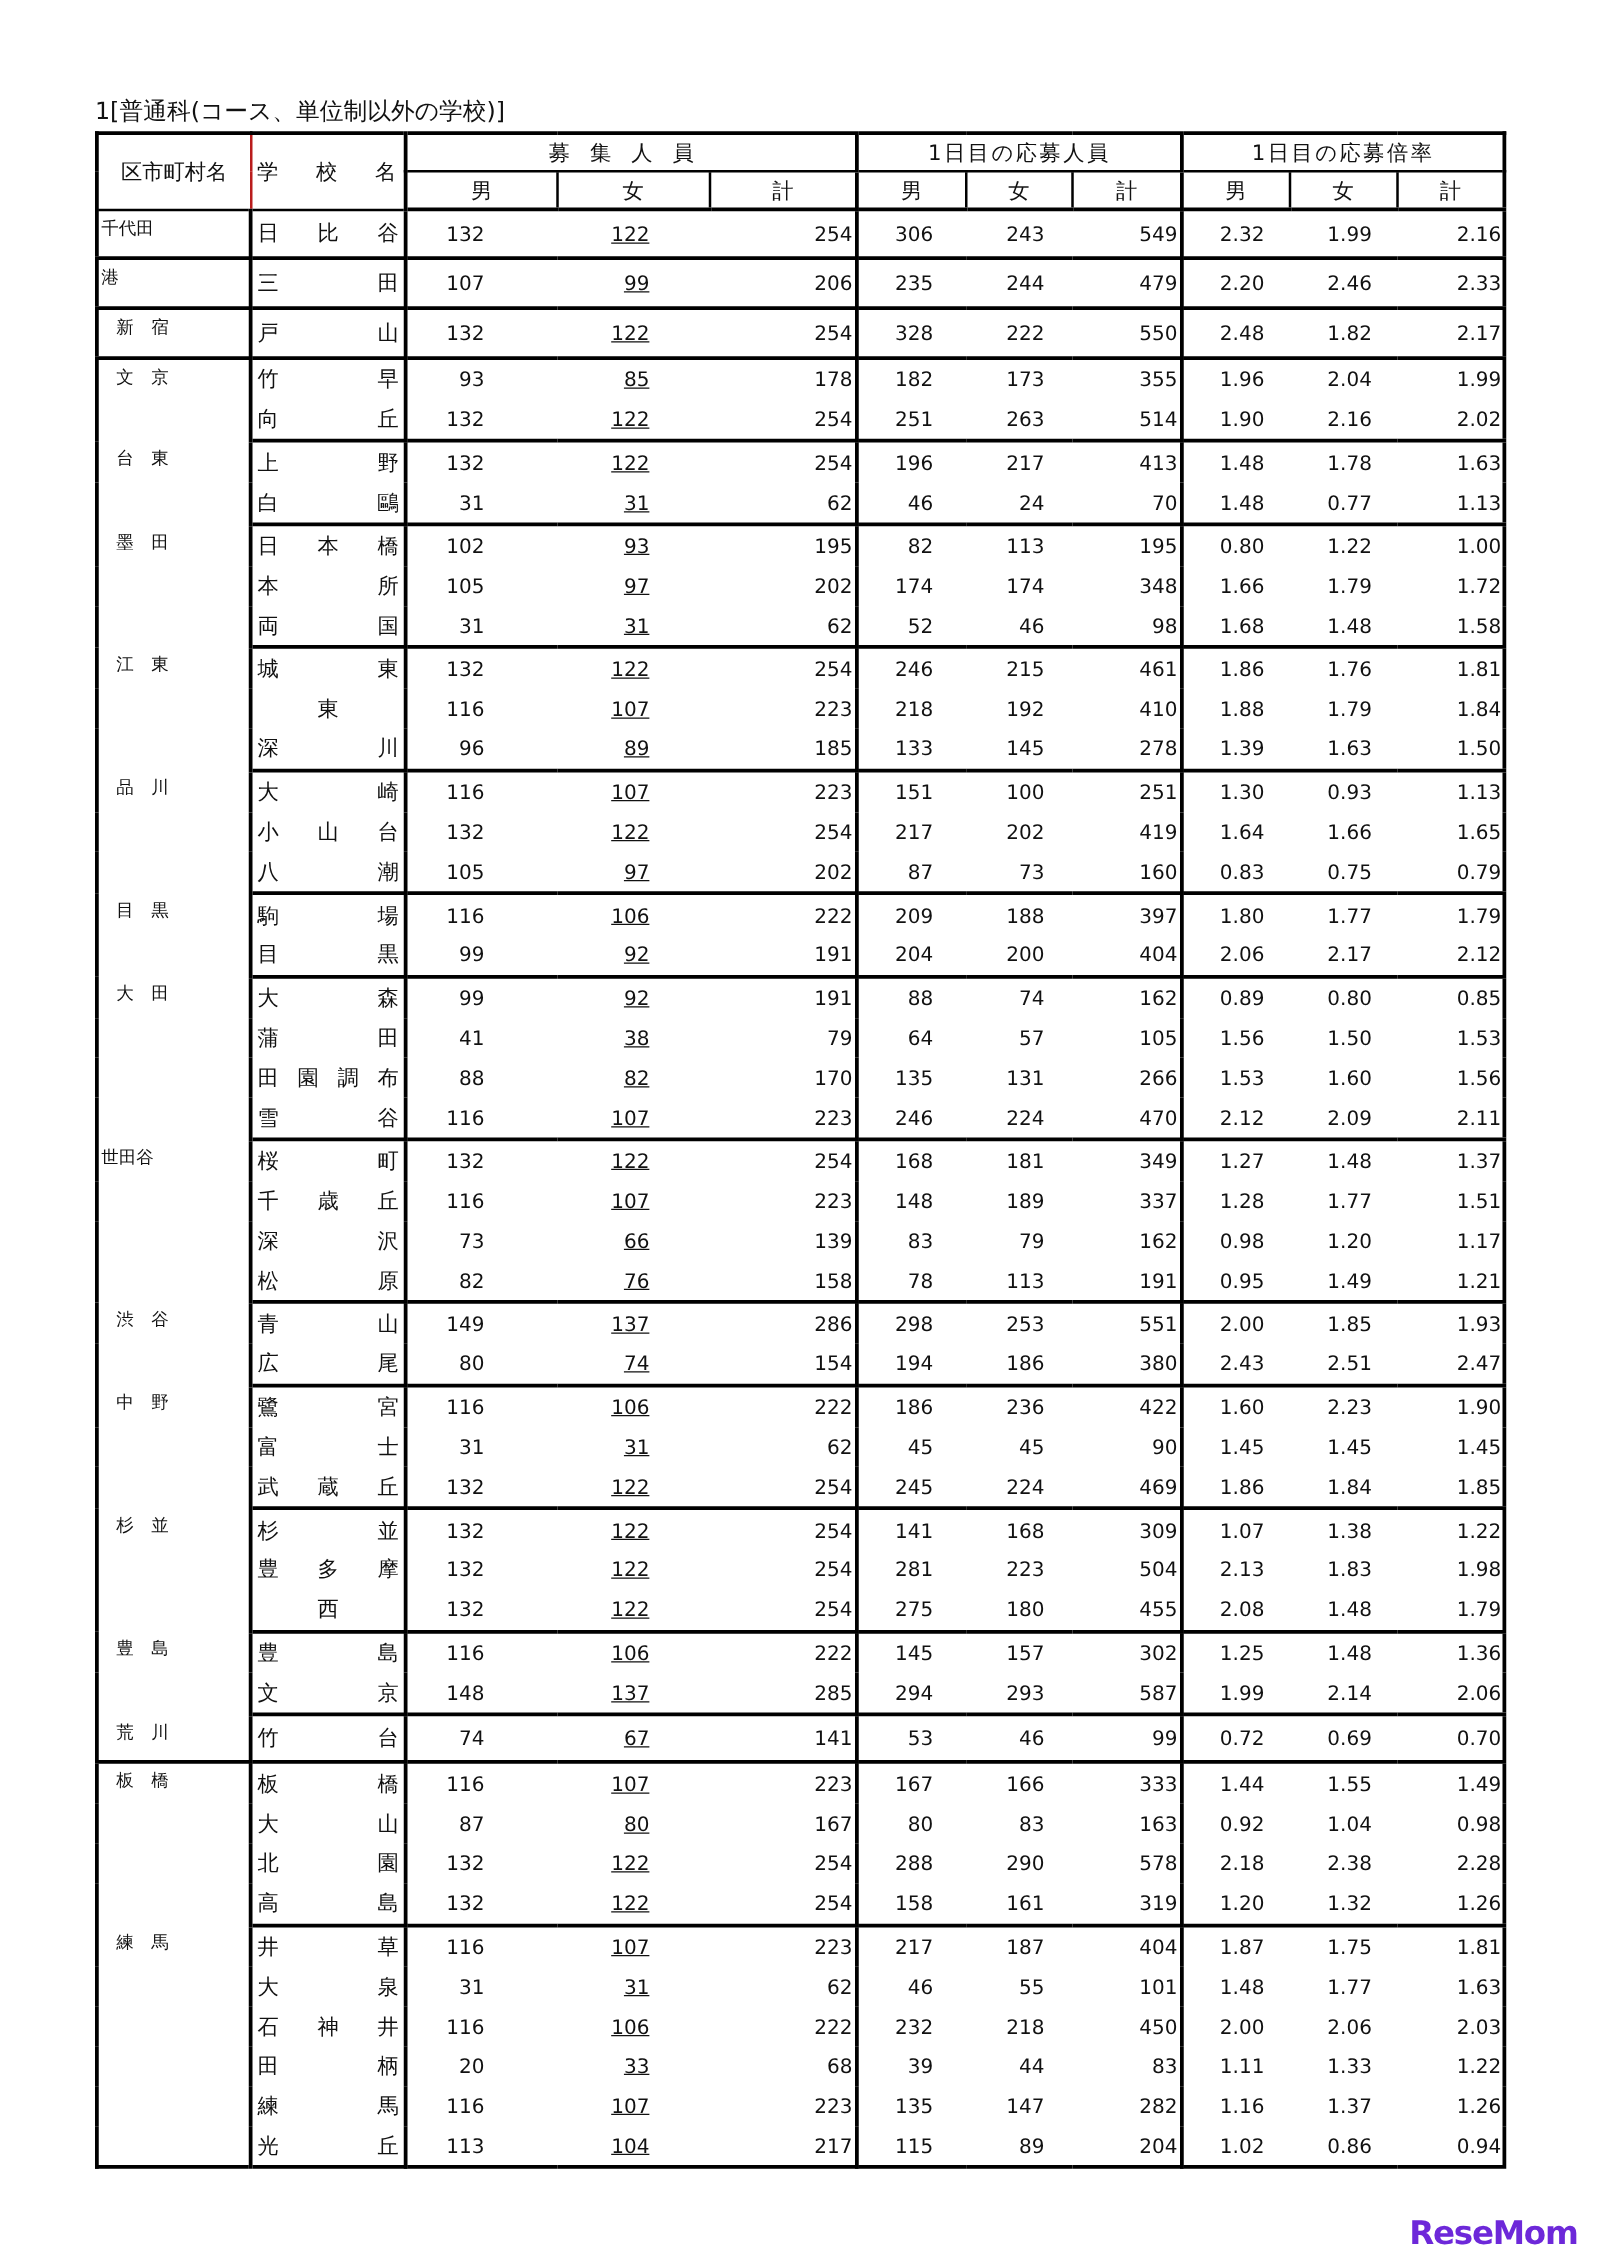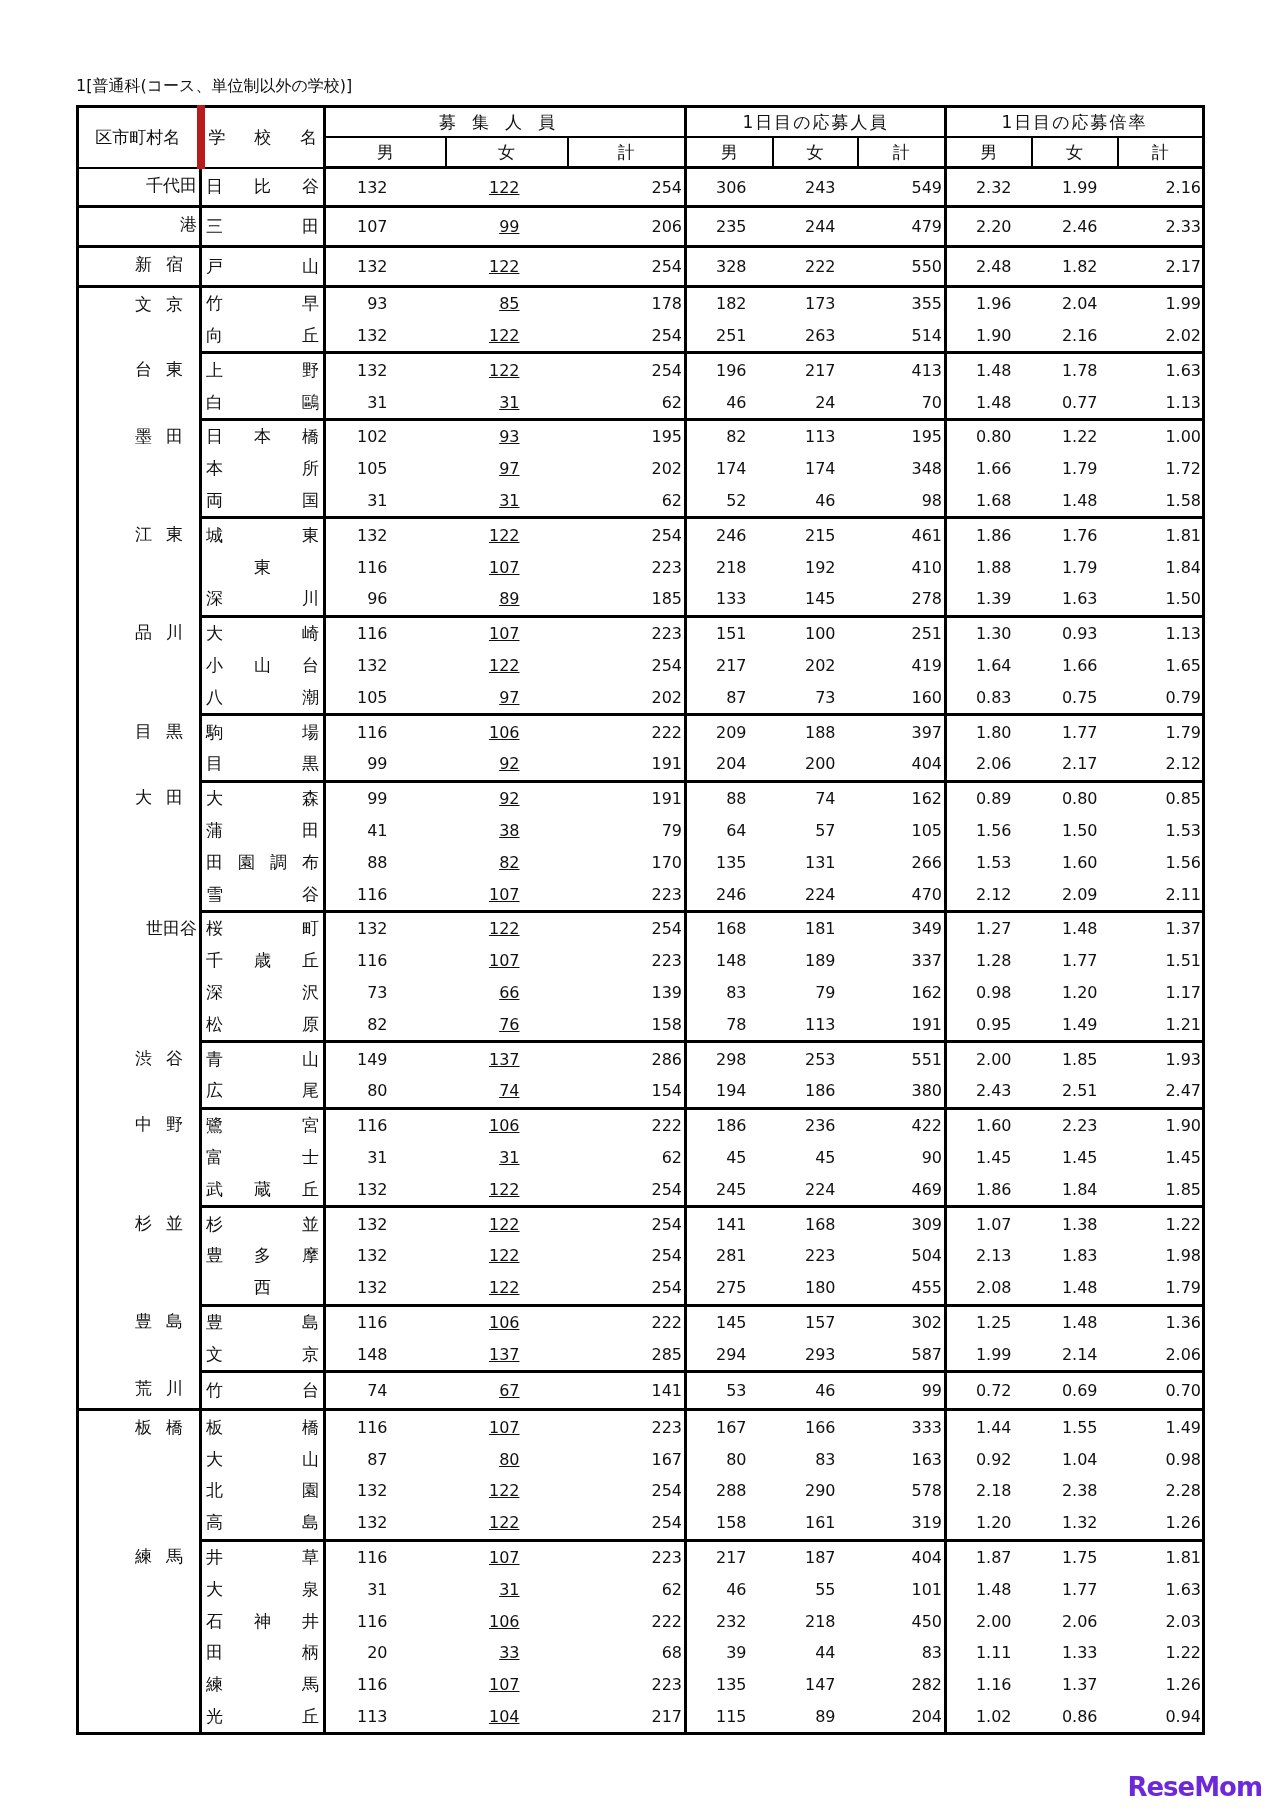--- a/index.html
+++ b/index.html
@@ -1,38 +1,38 @@
 <!DOCTYPE html>
 <html><head>
 <meta charset="utf-8">
 <style>
   html, body { margin:0; padding:0; background:#ffffff; }
   body { width:1280px; height:1814px; position:relative; font-family:"DejaVu Sans","Liberation Sans",sans-serif; color:#111; overflow:hidden; }
-  .title { position:absolute; left:76px; top:76px; font-size:16px; letter-spacing:0px; white-space:nowrap; }
+  .title { position:absolute; left:76px; top:76px; font-size:19px; letter-spacing:0px; white-space:nowrap; }
   table.t { position:absolute; left:76px; top:105px; width:1126px; border-collapse:collapse; table-layout:fixed; border:3px solid #000; }
   table.t col.c-ward { width:123px; }
   table.t col.c-school { width:124px; }
   table.t col.c-n1 { width:121px; }
   table.t col.c-n2 { width:122px; }
   table.t col.c-n3 { width:118px; }
   table.t col.c-a1 { width:87px; }
   table.t col.c-a2 { width:85px; }
   table.t col.c-a3 { width:88px; }
   table.t col.c-r1 { width:86px; }
   table.t col.c-r2 { width:86px; }
   table.t col.c-r3 { width:86px; }
   th { font-weight:normal; font-size:17px; border:2px solid #000; height:28px; padding:0; text-align:center; }
-  th.hd-ward { border-right:8px solid #b91c1c; }
+  th.hd-ward { border-right:2px solid #b91c1c; }
   th.hd-school { border-right:3px solid #000; text-align:justify; text-align-last:justify; padding:0 6px 0 4px; }
   th.grp { letter-spacing:2px; }
   th.grp-sp { letter-spacing:16px; }
   th.bsep { border-right:3px solid #000; }
   tr.hdr2 th { border-bottom:3px solid #000; }
   td { font-size:16px; height:31.8px; padding:0 2px; white-space:nowrap; }
-  td.ward { text-align:right; vertical-align:top; padding-top:5px; border-right:3px solid #000; font-size:17px; }
+  td.ward { text-align:left; vertical-align:top; padding-top:5px; border-right:3px solid #000; font-size:14px; }
   td.school { border-right:3px solid #000; padding:0 4px 0 4px; font-size:17px; }
   td.school span.sn { display:block; text-align:justify; text-align-last:justify; }
   td.school span.sn.center { text-align:center; text-align-last:center; }
   td.num { text-align:right; }
   td.n1 { padding-right:58px;margin-left:41px; }
   td.n2 { padding-right:48px;text-decoration:underline; }
   td.n3 { padding-right:2px; border-right:3px solid #000; }
   td.a1 { padding-right:26px; }
   td.a2 { padding-right:22px; }
   td.a3 { padding-right:2px; border-right:3px solid #000; }

